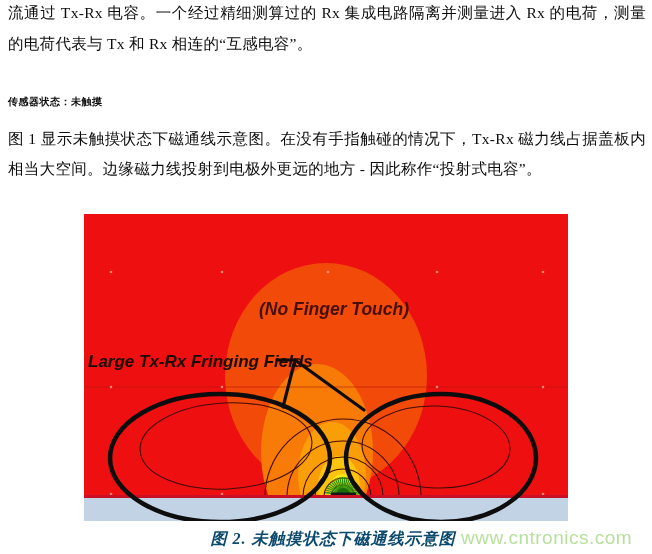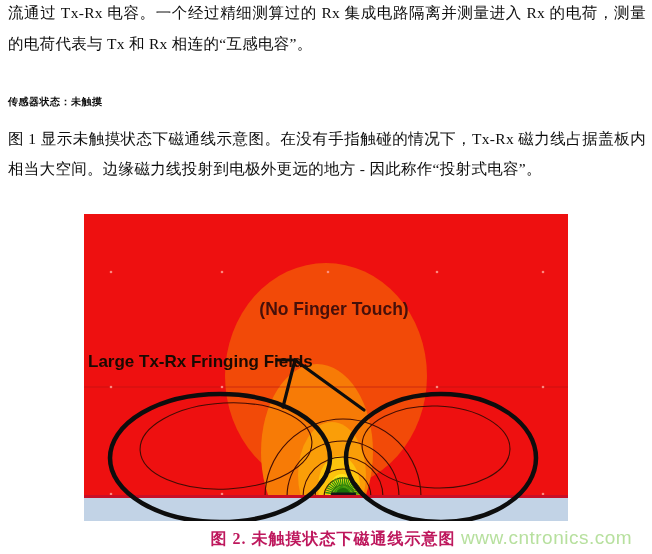--- a/index.html
+++ b/index.html
@@ -11,26 +11,26 @@
     position:absolute;left:8px;width:638px;font-size:15.5px;line-height:31px;
     text-align:justify;letter-spacing:.3px;color:#0d0d0d;
   }
   .heading{
     position:absolute;left:8px;top:95px;font-size:10px;font-weight:bold;color:#0d0d0d;
     letter-spacing:.5px;
   }
   .para2{top:124px;line-height:30px;}
   .para1{top:-3px;}
   .figure{
-    position:absolute;left:84px;top:214px;width:484px;height:307px;
+    position:absolute;left:84px;top:214px;width:484px;height:307px;font-style:italic;
   }
   .figure svg{display:block;}
   .caption{
     position:absolute;left:91px;top:529px;width:484px;text-align:center;
-    font-size:16px;font-weight:bold;color:#be185d;letter-spacing:1px;
+    font-size:16px;font-weight:bold;color:#0c4a6e;letter-spacing:1px;font-style:italic;
   }
   .watermark{
     position:absolute;left:461px;top:527px;width:195px;
     font-family:"Liberation Sans","DejaVu Sans",sans-serif;
     font-size:19px;color:#b7e09e;letter-spacing:.5px;white-space:nowrap;
   }
   .figlabel{font-family:"Liberation Sans","DejaVu Sans",sans-serif;font-weight:bold;}
 </style>
 </head>
 <body>

